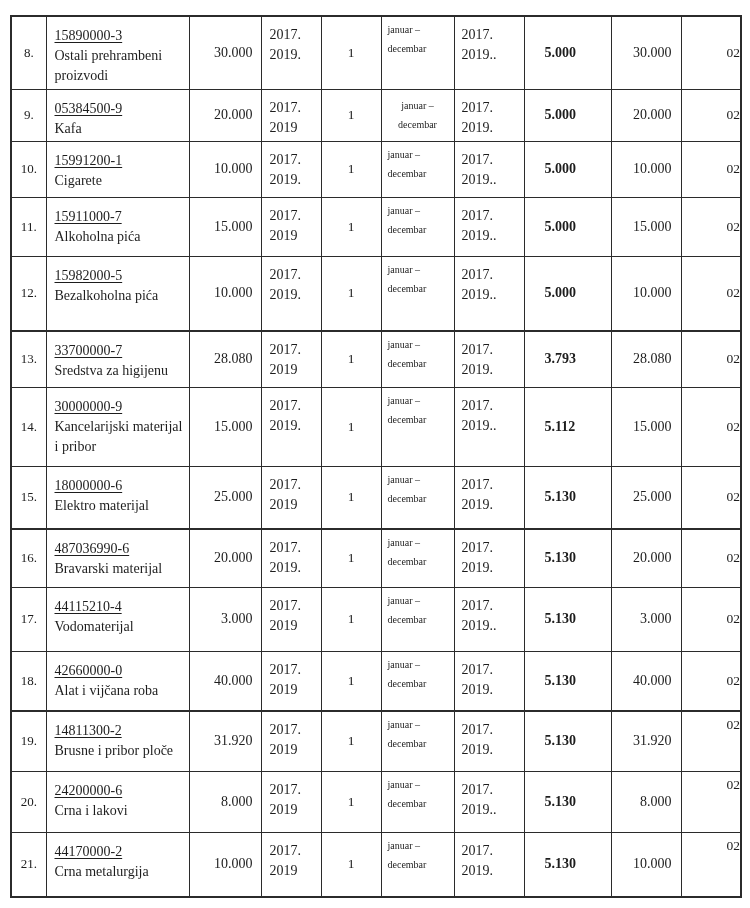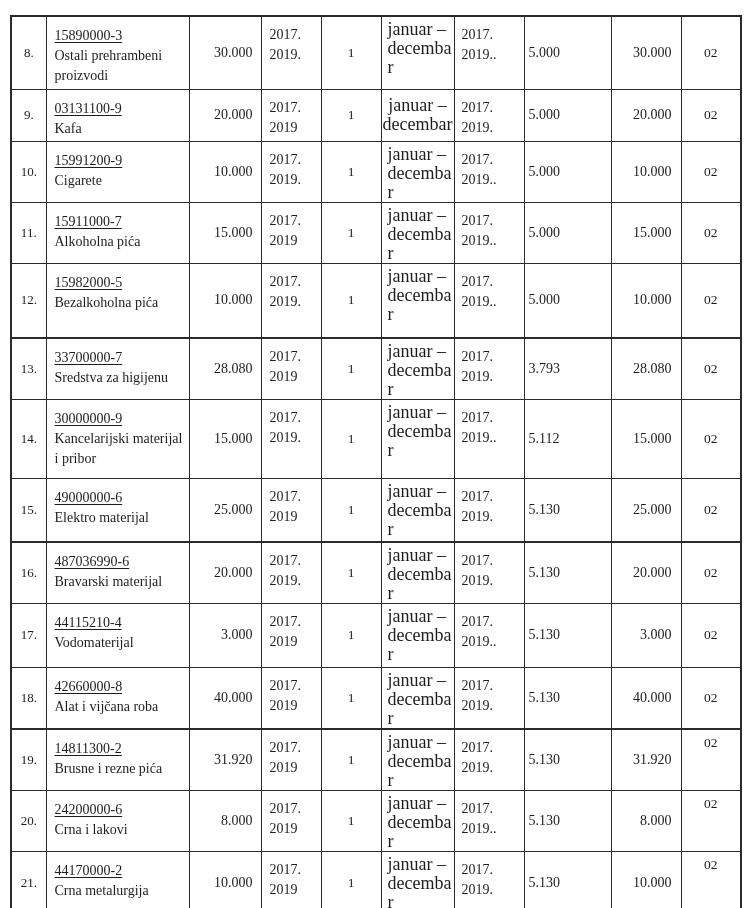--- a/index.html
+++ b/index.html
@@ -28,25 +28,25 @@
     word-wrap:break-word;
   }
   tr.thick-top td { border-top-width:2.5px; }
 
   td.c-num    { text-align:center; font-size:13px; }
   td.c-item   { vertical-align:top; padding:9px 6px 2px 8px;margin-left:48px; }
   td.c-item .code { text-decoration:underline; text-underline-offset:2px; }
   td.c-amt1   { text-align:right; padding-right:8px; }
   td.c-years1 { vertical-align:top; padding:8px 0 0 8px; }
   td.c-qty    { text-align:center; font-size:13.5px; }
-  td.c-period { vertical-align:top; padding:3px 0 0 6px; font-size:18px; line-height:19px; }
+  td.c-period { vertical-align:top; padding:3px 0 0 6px; font-size:10px; line-height:19px; }
   td.c-years2 { vertical-align:top; padding:8px 0 0 7px; }
-  td.c-amt2   { padding-left:4px; }
+  td.c-amt2   { padding-left:20px;font-weight:bold; }
   td.c-amt3   { text-align:right; padding-right:9px; }
-  td.c-tail   { text-align:center; font-size:13.5px; }
+  td.c-tail   { text-align:right; font-size:13.5px; }
 
   tr.period-center td.c-period { text-align:center; padding-left:0; vertical-align:middle; padding-top:0; }
   tr.tail-top td.c-tail { vertical-align:top; padding-top:3px; }
 </style>
 </head>
 <body>
 
 <div class="page" style="--bg: #ffffff; --text: #1d1d1d; --border: #2b2b2b;">
   <table class="tbl">
     <colgroup>
@@ -82,21 +82,21 @@
             <div class="ln">2017.</div>
             <div class="ln">2019..</div>
           </td>
     <td class="c-amt2">5.000</td>
     <td class="c-amt3">30.000</td>
     <td class="c-tail">02</td>
   </tr>
         <tr class="period-center" style="height: 49px;">
     <td class="c-num">9.</td>
     <td class="c-item">
-      <div class="code">03131100-9</div>
+      <div class="code">05384500-9</div>
       <div class="desc">Kafa</div>
     </td>
     <td class="c-amt1">20.000</td>
     <td class="c-years1">
             <div class="ln">2017.</div>
             <div class="ln">2019</div>
           </td>
     <td class="c-qty">1</td>
     <td class="c-period">
             <div class="ln">januar –</div>
@@ -106,21 +106,21 @@
             <div class="ln">2017.</div>
             <div class="ln">2019.</div>
           </td>
     <td class="c-amt2">5.000</td>
     <td class="c-amt3">20.000</td>
     <td class="c-tail">02</td>
   </tr>
         <tr style="height: 56px;">
     <td class="c-num">10.</td>
     <td class="c-item">
-      <div class="code">15991200-9</div>
+      <div class="code">15991200-1</div>
       <div class="desc">Cigarete</div>
     </td>
     <td class="c-amt1">10.000</td>
     <td class="c-years1">
             <div class="ln">2017.</div>
             <div class="ln">2019.</div>
           </td>
     <td class="c-qty">1</td>
     <td class="c-period">
             <div class="ln">januar –</div>
@@ -226,21 +226,21 @@
             <div class="ln">2017.</div>
             <div class="ln">2019..</div>
           </td>
     <td class="c-amt2">5.112</td>
     <td class="c-amt3">15.000</td>
     <td class="c-tail">02</td>
   </tr>
         <tr style="height: 63px;">
     <td class="c-num">15.</td>
     <td class="c-item">
-      <div class="code">49000000-6</div>
+      <div class="code">18000000-6</div>
       <div class="desc">Elektro materijal</div>
     </td>
     <td class="c-amt1">25.000</td>
     <td class="c-years1">
             <div class="ln">2017.</div>
             <div class="ln">2019</div>
           </td>
     <td class="c-qty">1</td>
     <td class="c-period">
             <div class="ln">januar –</div>
@@ -298,21 +298,21 @@
             <div class="ln">2017.</div>
             <div class="ln">2019..</div>
           </td>
     <td class="c-amt2">5.130</td>
     <td class="c-amt3">3.000</td>
     <td class="c-tail">02</td>
   </tr>
         <tr style="height: 60px;">
     <td class="c-num">18.</td>
     <td class="c-item">
-      <div class="code">42660000-8</div>
+      <div class="code">42660000-0</div>
       <div class="desc">Alat i vijčana roba</div>
     </td>
     <td class="c-amt1">40.000</td>
     <td class="c-years1">
             <div class="ln">2017.</div>
             <div class="ln">2019</div>
           </td>
     <td class="c-qty">1</td>
     <td class="c-period">
             <div class="ln">januar –</div>
@@ -323,21 +323,21 @@
             <div class="ln">2019.</div>
           </td>
     <td class="c-amt2">5.130</td>
     <td class="c-amt3">40.000</td>
     <td class="c-tail">02</td>
   </tr>
         <tr class="thick-top tail-top" style="height: 60px;">
     <td class="c-num">19.</td>
     <td class="c-item">
       <div class="code">14811300-2</div>
-      <div class="desc">Brusne i rezne pića</div>
+      <div class="desc">Brusne i pribor ploče</div>
     </td>
     <td class="c-amt1">31.920</td>
     <td class="c-years1">
             <div class="ln">2017.</div>
             <div class="ln">2019</div>
           </td>
     <td class="c-qty">1</td>
     <td class="c-period">
             <div class="ln">januar –</div>
             <div class="ln">decembar</div>

